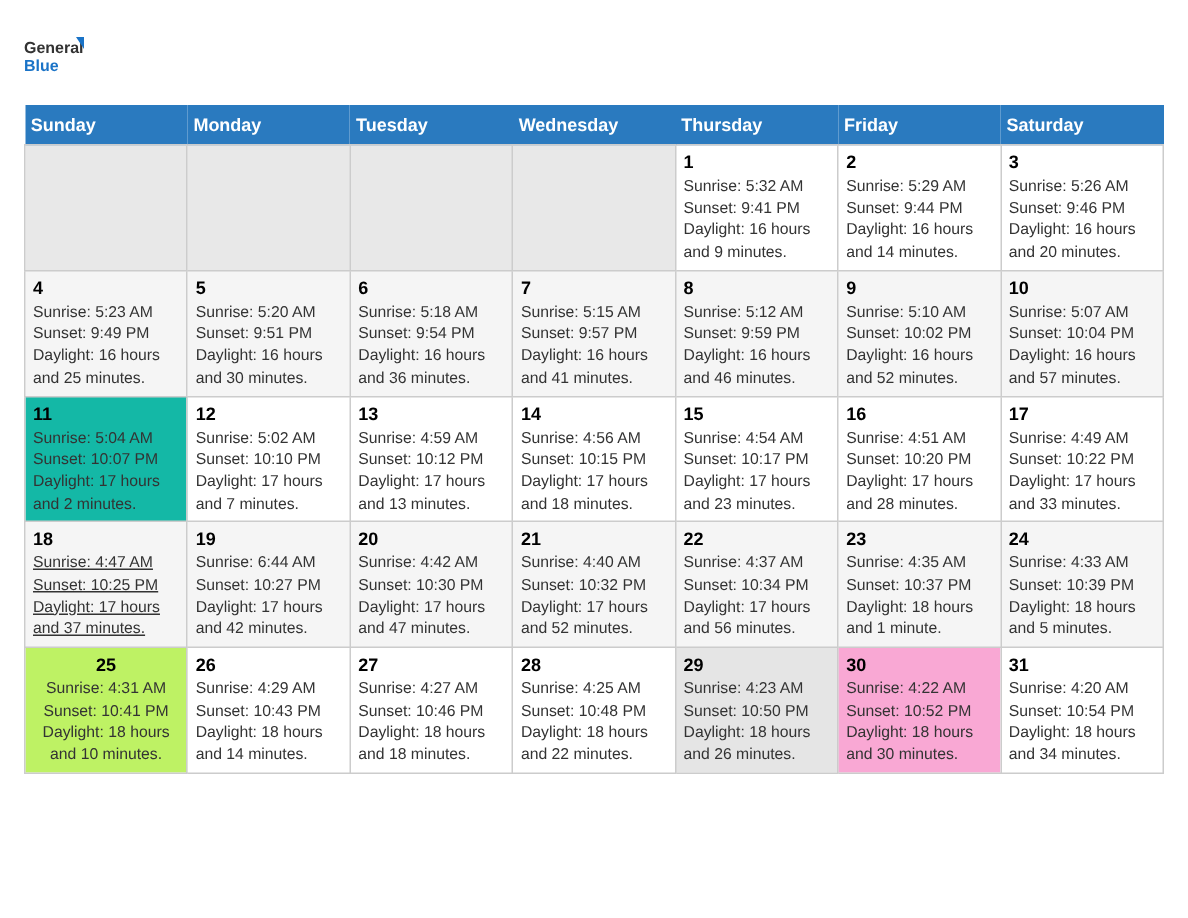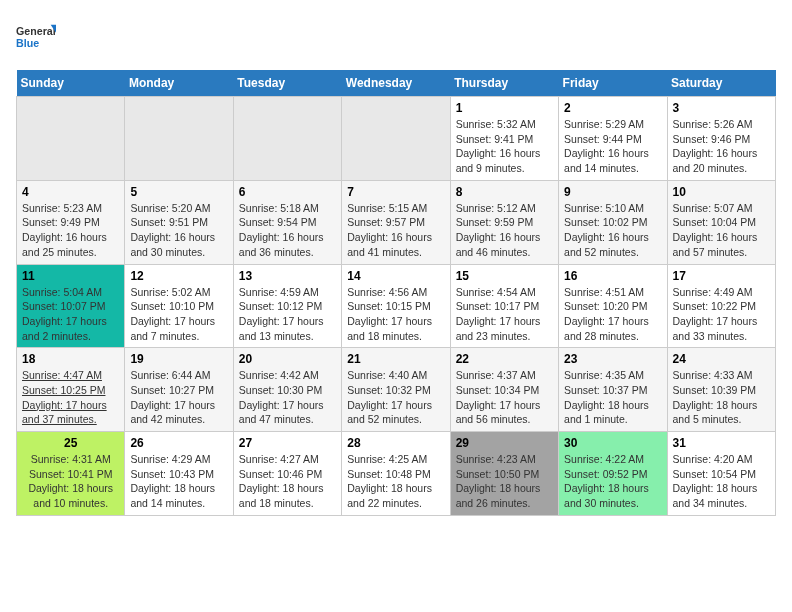--- a/index.html
+++ b/index.html
@@ -308,31 +308,31 @@
 Daylight: 18 hours
 and 18 minutes.</div>
         </td>
         <td style="background: rgb(255, 255, 255);">
           <span class="day-num">28</span>
           <div class="day-info" style="white-space: pre-line;">Sunrise: 4:25 AM
 Sunset: 10:48 PM
 Daylight: 18 hours
 and 22 minutes.</div>
         </td>
-        <td style="background: #a3a3a3;">
+        <td style="background: #e5e5e5;">
           <span class="day-num">29</span>
           <div class="day-info" style="white-space: pre-line;">Sunrise: 4:23 AM
 Sunset: 10:50 PM
 Daylight: 18 hours
 and 26 minutes.</div>
         </td>
-        <td style="background: #86efac;">
+        <td style="background: #f9a8d4;">
           <span class="day-num">30</span>
           <div class="day-info" style="white-space: pre-line;">Sunrise: 4:22 AM
-Sunset: 09:52 PM
+Sunset: 10:52 PM
 Daylight: 18 hours
 and 30 minutes.</div>
         </td>
         <td style="background: rgb(255, 255, 255);">
           <span class="day-num">31</span>
           <div class="day-info" style="white-space: pre-line;">Sunrise: 4:20 AM
 Sunset: 10:54 PM
 Daylight: 18 hours
 and 34 minutes.</div>
         </td>

